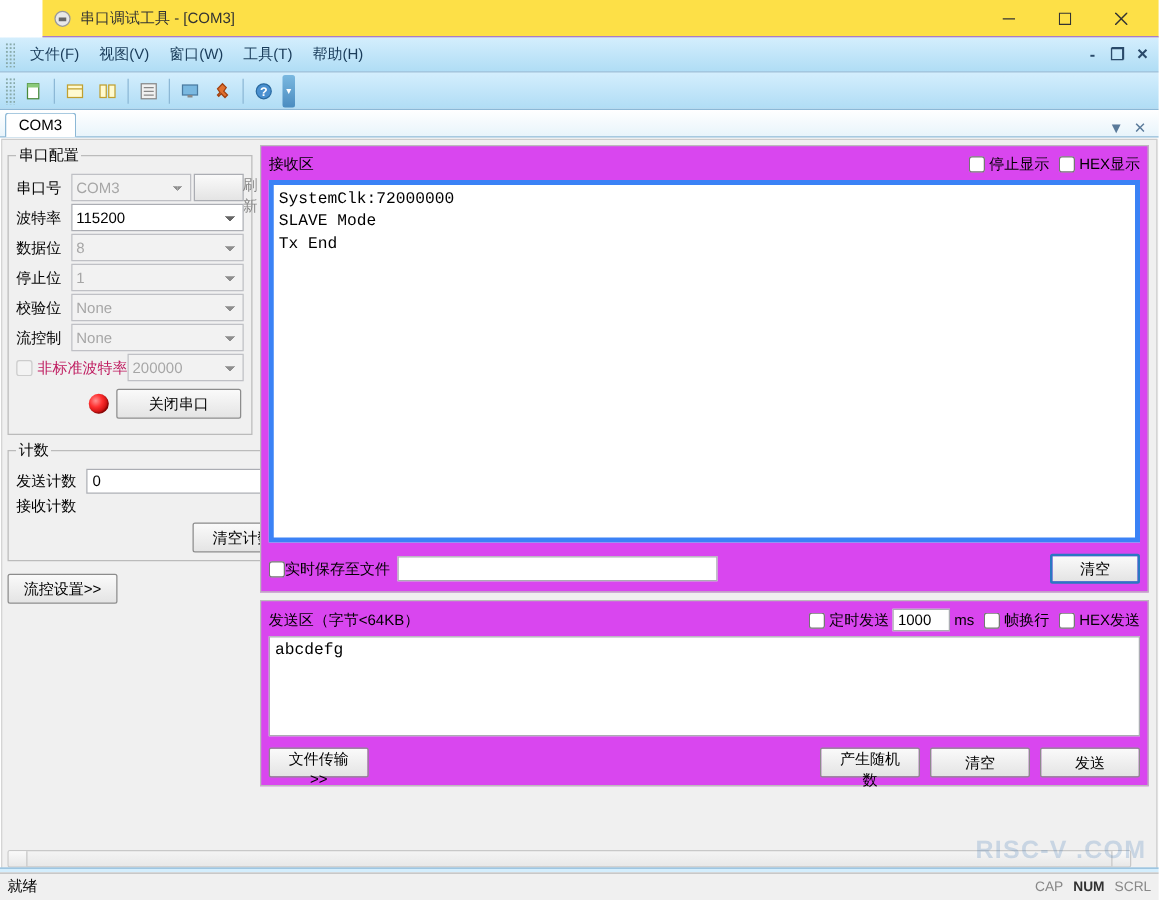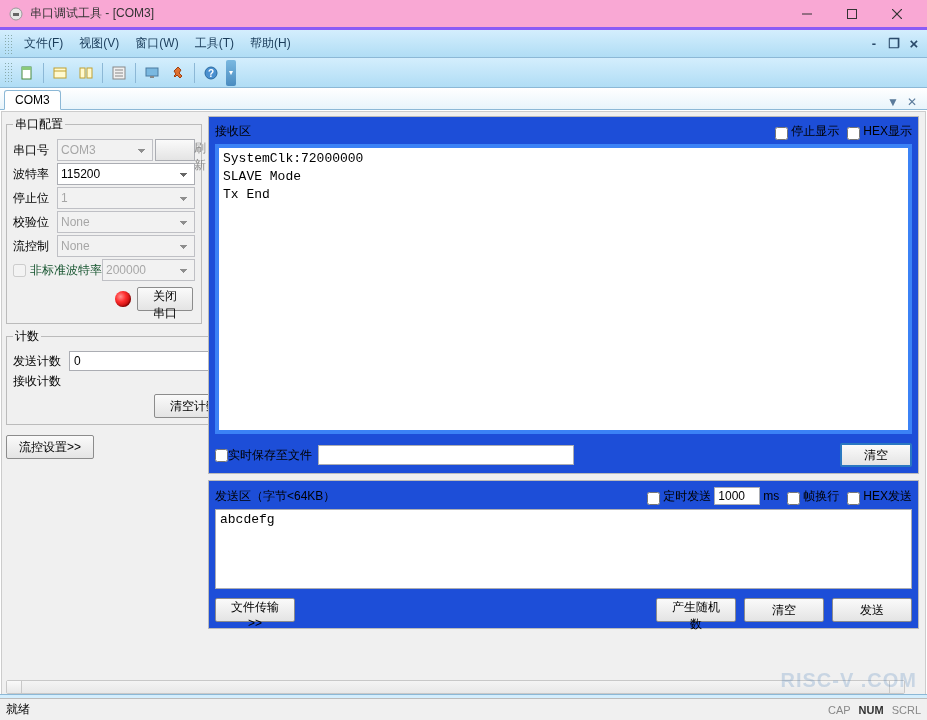--- a/index.html
+++ b/index.html
@@ -1,18 +1,18 @@
 <!DOCTYPE html>
 <html><head>
 <meta charset="utf-8">
 <style>
 * { box-sizing: border-box; margin: 0; padding: 0; }
 body { font-family: "Microsoft YaHei", "SimSun", Arial, sans-serif; font-size: 12px; background: #fff; width: 927px; height: 720px; overflow: hidden; position: relative; }
 
-.titlebar { height: 30px; background: #f9a8d4; border-bottom: 3px solid #8b5cf6; display: flex; align-items: center; padding: 0 8px; }
+.titlebar { height: 30px; background: #fde047; border-bottom: 1px solid #8b5cf6; display: flex; align-items: center; padding: 0 8px; margin-left: 34px; }
 .titlebar .icon { width: 16px; height: 16px; margin-right: 6px; }
 .titlebar .title { flex: 1; font-size: 12px; color: #333; }
 .titlebar .wbtn { width: 45px; height: 28px; display: flex; align-items: center; justify-content: center; cursor: default; }
 
 .menubar { height: 28px; background: linear-gradient(#d4eefd, #b0ddf5); border-bottom: 1px solid #8cb8d6; display: flex; align-items: center; padding: 0 4px; position: relative; }
 .menubar .grip { width: 8px; height: 20px; margin-right: 4px; background-image: radial-gradient(#8aa 1px, transparent 1px); background-size: 3px 3px; }
 .menubar .mitem { padding: 4px 8px; color: #1a3c5a; cursor: default; }
 .menubar .right { margin-left: auto; display: flex; gap: 2px; }
 .menubar .rbtn { width: 18px; height: 16px; display: flex; align-items: center; justify-content: center; cursor: default; font-weight: bold; color: #2a4a6a; font-size: 13px; }
 .menubar .rbtn:last-child { font-size: 15px; }
@@ -45,24 +45,24 @@
 button.std { height: 24px; border: 1px solid #8c8c8c; background: linear-gradient(#fafafa,#e4e4e4); font-size: 12px; padding: 0 10px; cursor: default; border-radius: 2px; }
 
 .cntrow { display: flex; align-items: center; margin: 2px 0; }
 .cntrow .lbl { width: 56px; font-size: 12px; }
 .cntrow input[type=text] { flex: 1; height: 20px; border: 1px solid #abadb3; font-size: 12px; padding: 0 4px; background: #fff; }
 .cntbtnrow { display: flex; justify-content: flex-end; margin-top: 4px; }
 
 .flowbtn { margin-top: 6px; width: 88px; }
 
 .rightpanel { flex: 1; display: flex; flex-direction: column; padding: 4px 6px 4px 2px; }
-.box { border: 1px solid #bbb; padding: 6px; margin-bottom: 6px; background: #1d4ed8; }
+.box { border: 1px solid #bbb; padding: 6px; margin-bottom: 6px; background: #d946ef; }
 .boxhdr { display: flex; align-items: center; margin-bottom: 4px; }
 .boxhdr .title { font-size: 12px; flex: 1; }
-.boxhdr label { display: flex; align-items: flex-end; font-size: 12px; margin-left: 8px; white-space: nowrap; }
+.boxhdr label { display: flex; align-items: center; font-size: 12px; margin-left: 8px; white-space: nowrap; }
 .boxhdr input[type=checkbox] { margin-right: 3px; }
 .boxhdr input.num { width: 46px; height: 18px; border: 1px solid #abadb3; font-size: 12px; text-align: left; padding: 0 3px; margin: 0 3px; font-family: inherit; }
 
 .rxtext { width: 100%; height: 290px; border: 4px solid #3b82f6; background: #fff; font-family: "Courier New", monospace; font-size: 13px; padding: 2px 4px; resize: none; white-space: pre; overflow: auto; line-height: 1.4; }
 .txtext { width: 100%; height: 80px; border: 1px solid #abadb3; background: #fff; font-family: "Courier New", monospace; font-size: 13px; padding: 2px 4px; resize: none; }
 
 .saverow { display: flex; align-items: center; margin: 6px 0 0 0; gap: 6px; }
 .saverow label { display: flex; align-items: center; font-size: 12px; }
 .saverow input[type=text] { flex: 1; height: 20px; max-width: 260px; border: 1px solid #abadb3; background: #fff; font-size: 12px; }
 .saverow .spacer { flex: 1; }
@@ -195,39 +195,43 @@
       <div class="cfgrow">
         <span class="lbl">串口号</span>
         <select disabled=""><option>COM3</option></select>
         <button class="refbtn">刷新</button>
       </div>
       <div class="cfgrow">
         <span class="lbl">波特率</span>
         <select><option>115200</option></select>
       </div>
       <div class="cfgrow">
+        <span class="lbl">数据位</span>
+        <select disabled=""><option>8</option></select>
+      </div>
+      <div class="cfgrow">
         <span class="lbl">停止位</span>
         <select disabled=""><option>1</option></select>
       </div>
       <div class="cfgrow">
         <span class="lbl">校验位</span>
         <select disabled=""><option>None</option></select>
       </div>
       <div class="cfgrow">
         <span class="lbl">流控制</span>
         <select disabled=""><option>None</option></select>
       </div>
       <div class="cfgrow">
         <input type="checkbox" disabled="" style="">
-        <span style="color:#14532d">非标准波特率</span>
+        <span style="color:#be185d">非标准波特率</span>
         <select disabled="" style="width:66px;margin-left:auto"><option>200000</option></select>
       </div>
       <div class="portbtnrow">
         <div class="statusdot"></div>
-        <button class="std" style="width:56px">关闭串口</button>
+        <button class="std" style="width:100px">关闭串口</button>
       </div>
     </fieldset>
 
     <fieldset>
       <legend>计数</legend>
       <div class="cntrow">
         <span class="lbl">发送计数</span>
         <input type="text" value="0" style="">
       </div>
       <div class="cntrow">

